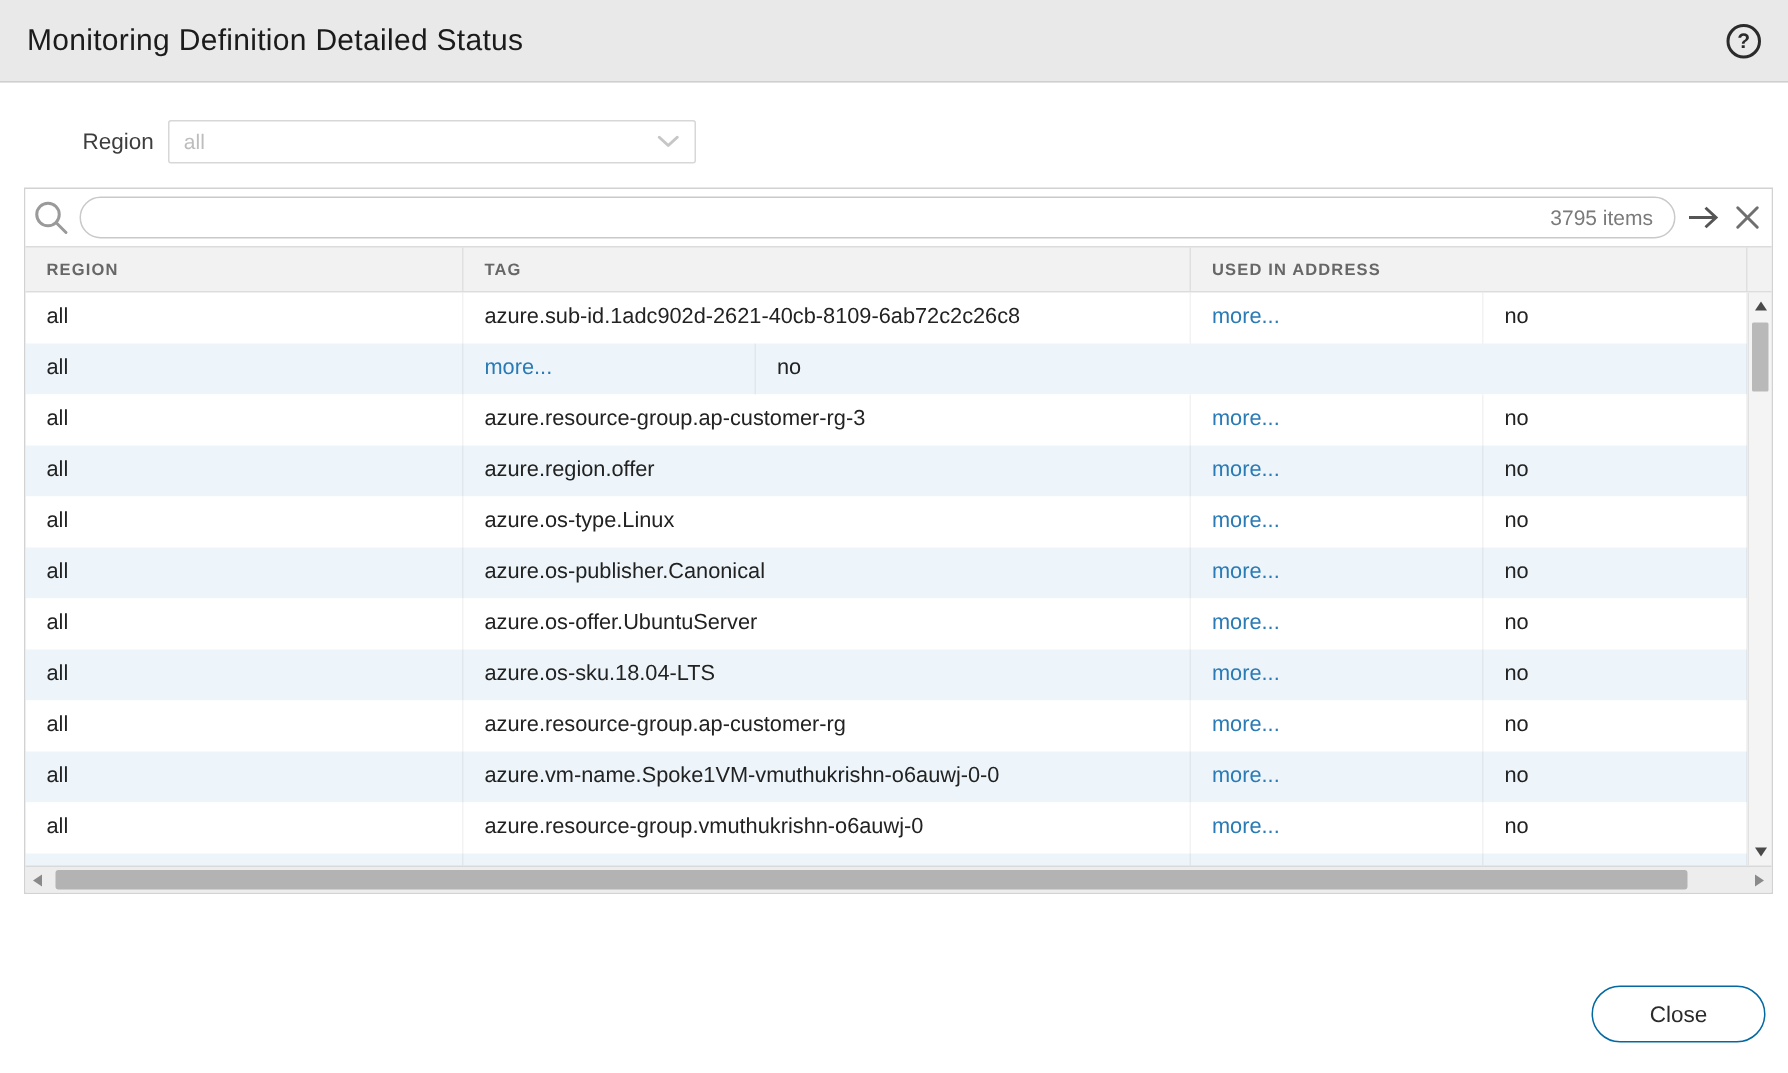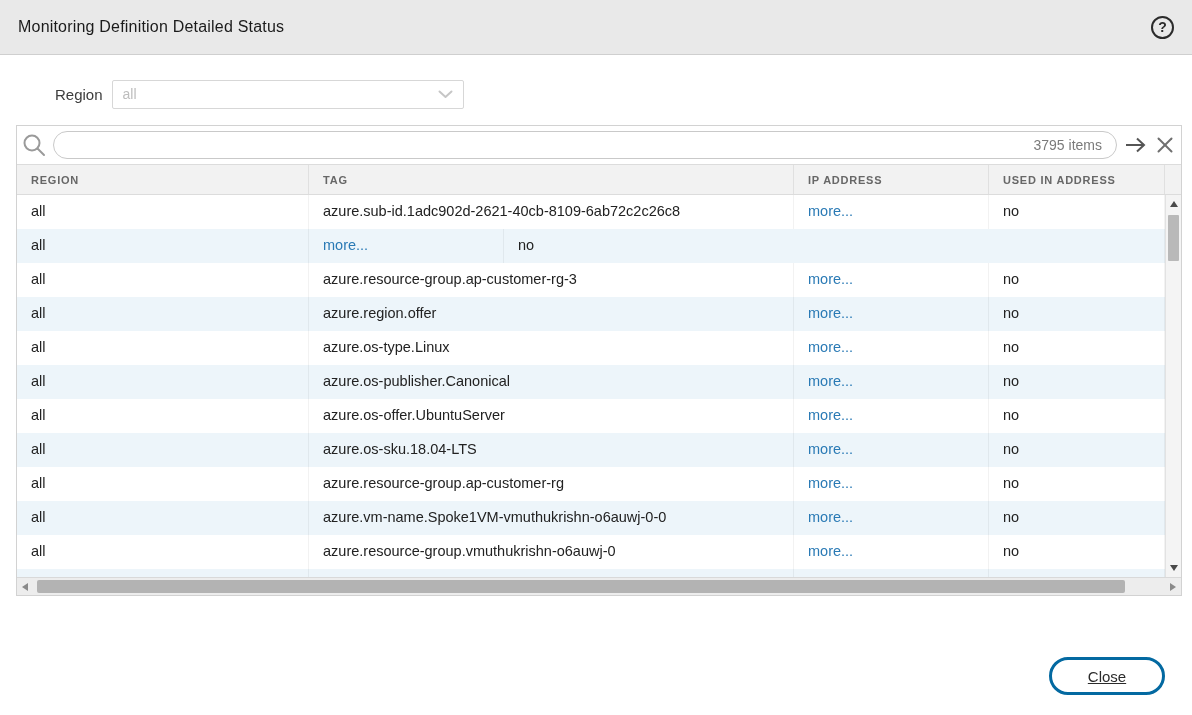--- a/index.html
+++ b/index.html
@@ -16,21 +16,21 @@
   .dialog-header {
     height:55px;
     background:#e9e9e9;
     border-bottom:1px solid #cfcfcf;
     display:flex;
     align-items:center;
     padding:0 18px;
   }
   .dialog-title {
     flex:1;
-    font-size:16px;
+    font-size:20px;
     color:#1b1b1b;
     font-weight:400;
     letter-spacing:0.2px;
   }
   .help-icon {
     width:23px; height:23px;
     border:2px solid #2b2b2b;
     border-radius:50%;
     display:flex; align-items:center; justify-content:center;
     font-size:14px; font-weight:bold; color:#2b2b2b;
@@ -179,30 +179,29 @@
     position:absolute; left:20px; top:2px;
     width:1088px; height:13px;
     background:#b3b3b3;
     border-radius:2px;
     cursor:pointer;
   }
 
   
   .close-button {
     position:absolute;
-    right:27px; top:657px;
+    right:15px; top:657px;
     width:116px; height:38px;
     background:#fff;
-    border:3px solid #0369a1;
+    border:1px solid #0369a1;
     border-radius:19px;
     font-family:"Liberation Sans", sans-serif;
     font-size:15px;
     color:#2b2b2b;
     cursor:pointer;
-    text-decoration:underline;
   }
 </style>
 </head>
 <body>
 
 <div class="dialog-header">
   <div class="dialog-title">Monitoring Definition Detailed Status</div>
   <div class="help-icon">?</div>
 </div>
 
@@ -239,21 +238,20 @@
       <svg width="20" height="20" viewBox="0 0 20 20">
         <line x1="3.5" y1="3.5" x2="16.5" y2="16.5" stroke="#6f6f6f" stroke-width="2" stroke-linecap="round"></line>
         <line x1="16.5" y1="3.5" x2="3.5" y2="16.5" stroke="#6f6f6f" stroke-width="2" stroke-linecap="round"></line>
       </svg>
     </span>
   </div>
 
   <div class="grid-header">
     <div class="hcell col-region">REGION</div>
     <div class="hcell col-tag">TAG</div>
-    <div class="hcell col-ip">IP ADDRESS</div>
     <div class="hcell col-used">USED IN ADDRESS</div>
     <div class="hcell col-sb sb-spacer"></div>
   </div>
 
   <div class="grid-body-wrap">
     <div class="grid-body">
         <div class="row">
     <div class="cell col-region">all</div>
     <div class="cell col-tag">azure.sub-id.1adc902d-2621-40cb-8109-6ab72c2c26c8</div>
     <div class="cell col-ip"><span class="more-link">more...</span></div>

